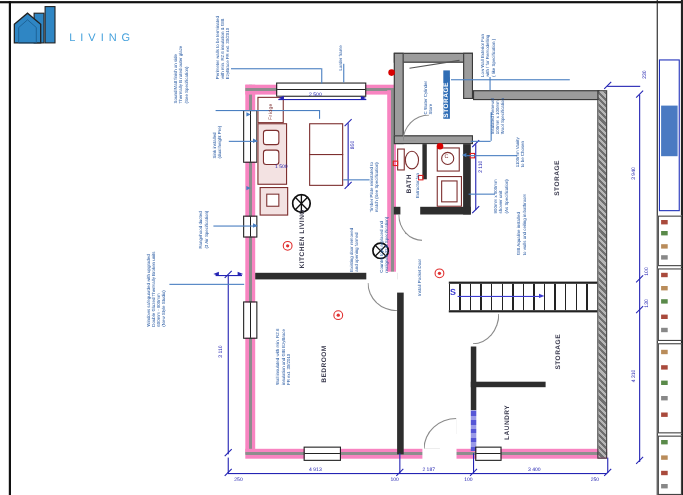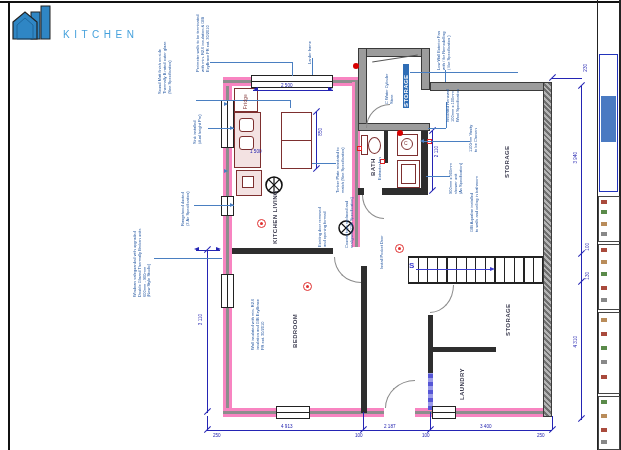--- a/index.html
+++ b/index.html
@@ -73,21 +73,21 @@
   <div class="abs b-left"></div>
 
   <div class="abs" style="left:12px;top:5px;width:48px;height:36px;">
     <svg width="48" height="36" viewBox="0 0 48 36">
       <rect x="29" y="1" width="9" height="33" fill="#2f86c4" stroke="#222" stroke-width="1"></rect>
       <rect x="19" y="7" width="9" height="27" fill="#2f86c4" stroke="#222" stroke-width="1"></rect>
       <polygon points="1,17 13,7 25,17 25,34 1,34" fill="#2f86c4" stroke="#222" stroke-width="1.2"></polygon>
       <polygon points="5,20 13,13 21,20 21,34 5,34" fill="none" stroke="#1b5e92" stroke-width="0.8"></polygon>
     </svg>
   </div>
-  <div class="abs logo-sub">KITCHEN</div>
+  <div class="abs logo-sub">LIVING</div>
 
   <div id="plan" class="abs" style="left:0;top:0;width:621px;height:450px;">
 
     <div class="abs wpv" style="left:223px;top:77px;width:9px;height:336px;"></div>
     <div class="abs wph" style="left:223px;top:77px;width:137px;height:9px;"></div>
     <div class="abs wpv" style="left:352px;top:82px;width:8px;height:166px;"></div>
     <div class="abs wph" style="left:223px;top:408px;width:329px;height:9px;"></div>
 
     <div class="abs wg" style="left:358px;top:48px;width:72px;height:9px;"></div>
     <div class="abs wg" style="left:358px;top:48px;width:9px;height:83px;"></div>

